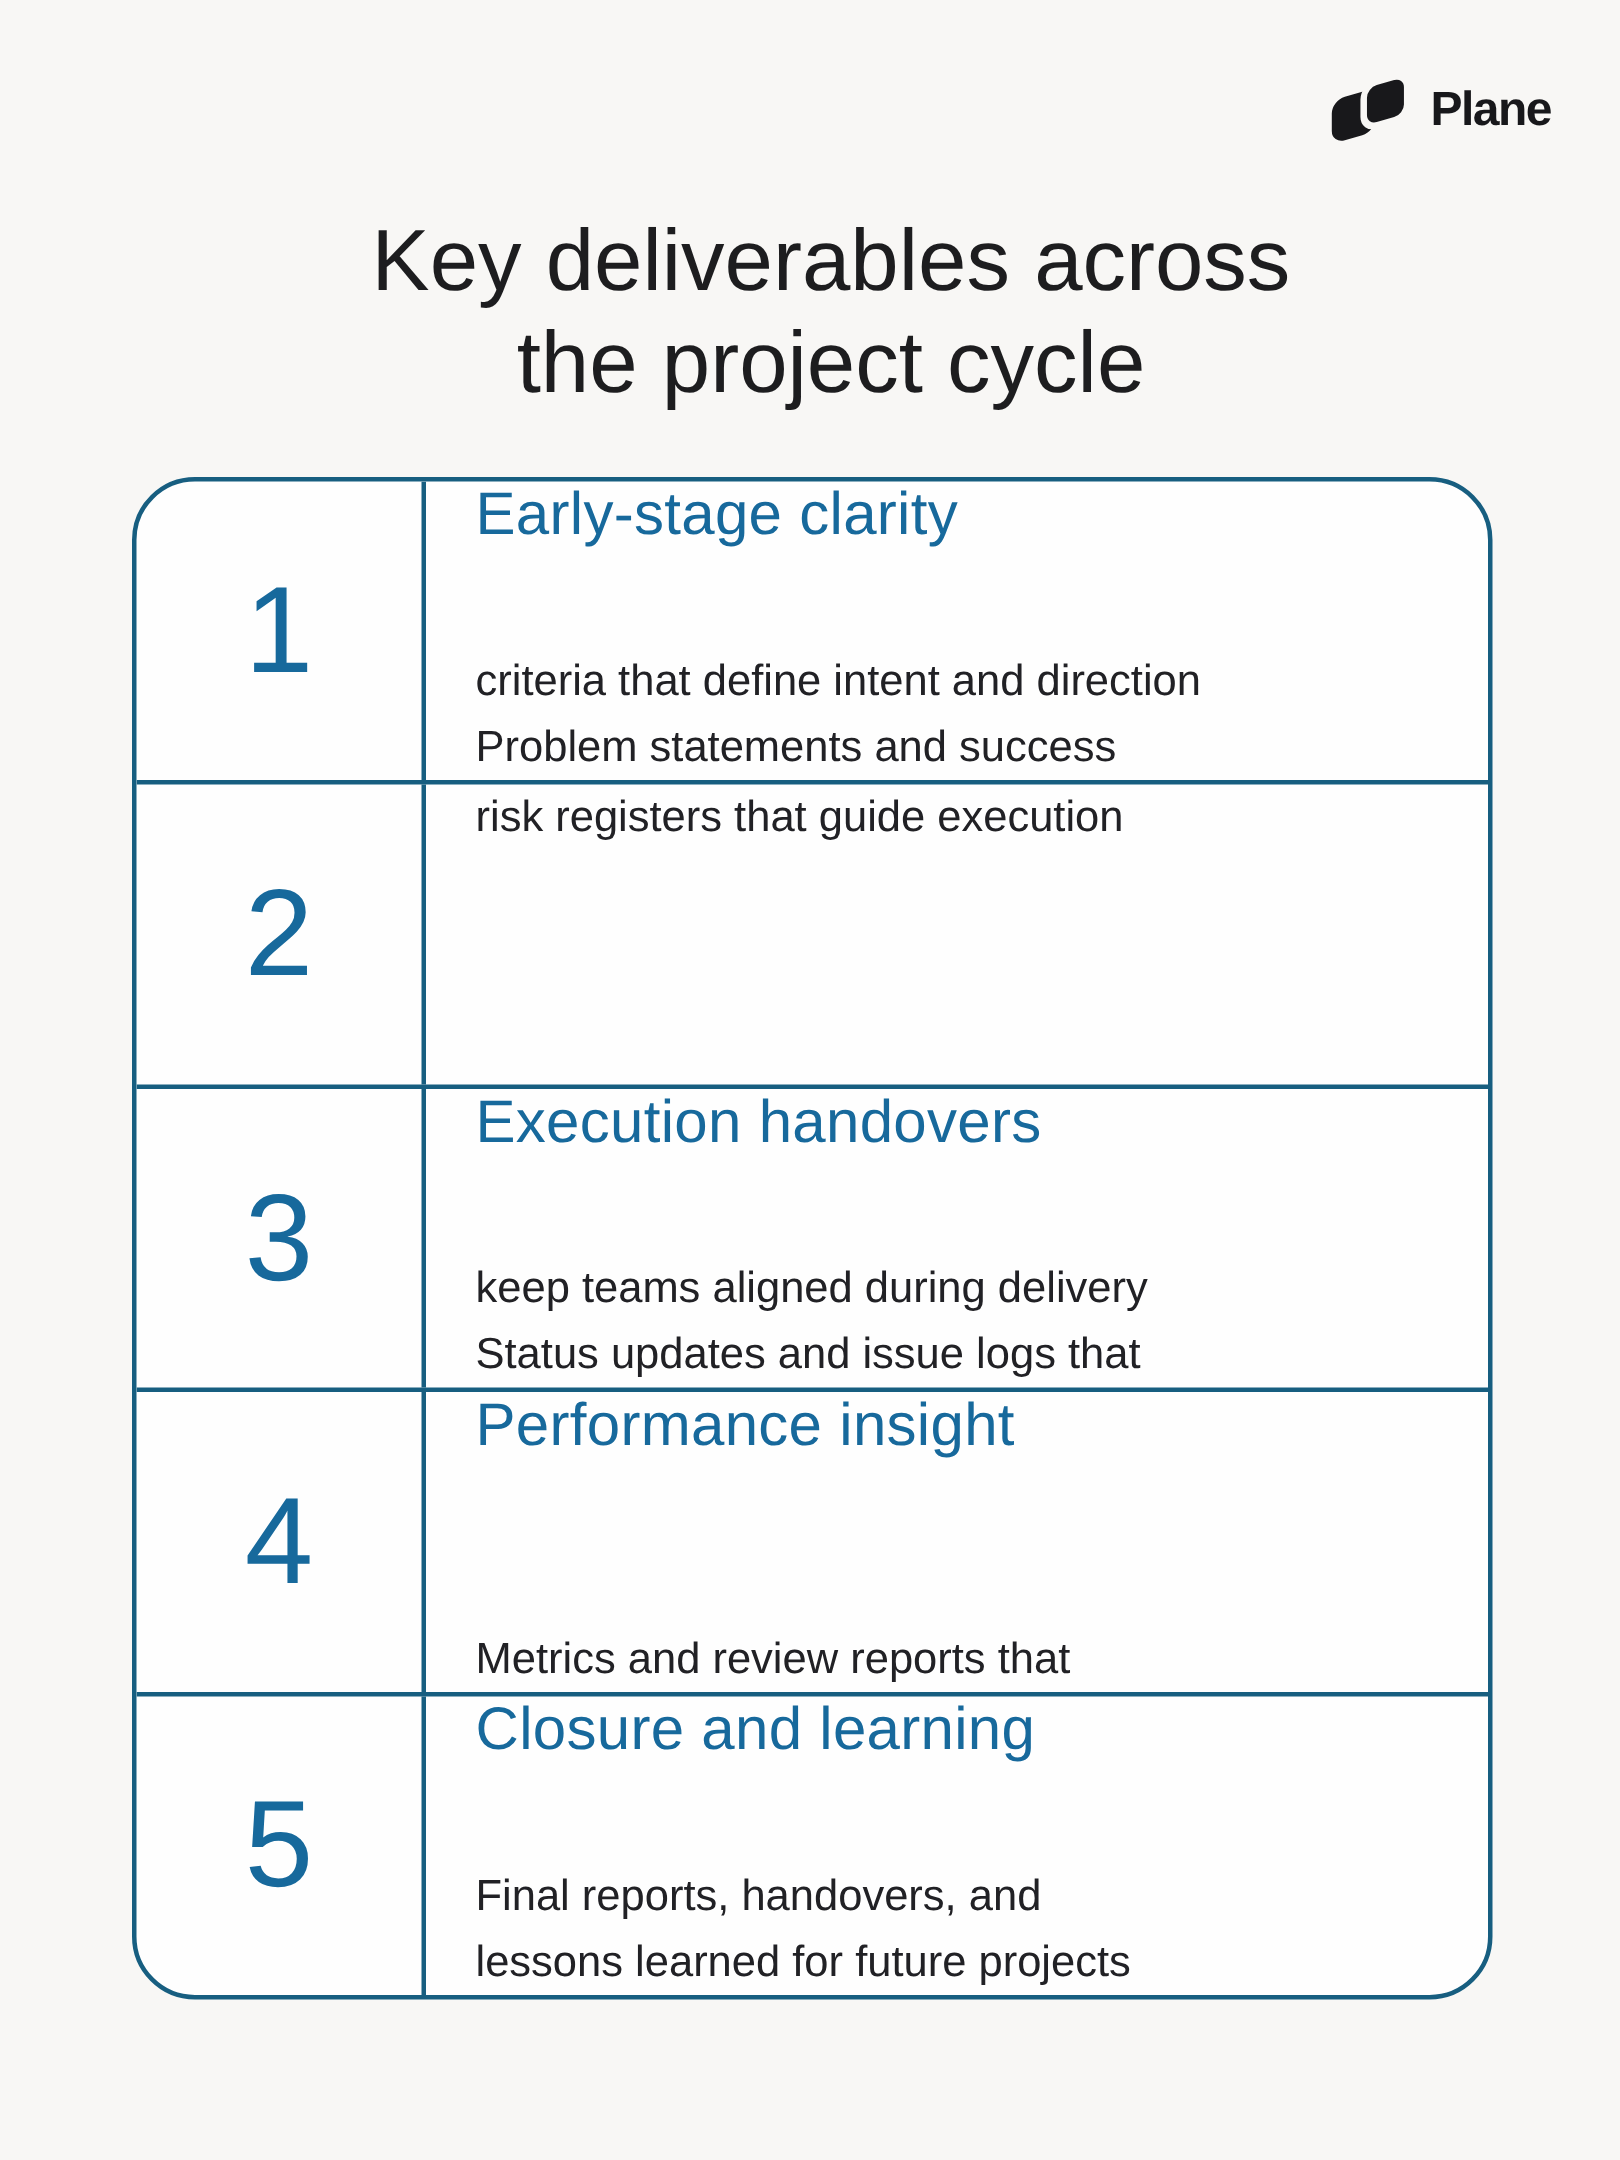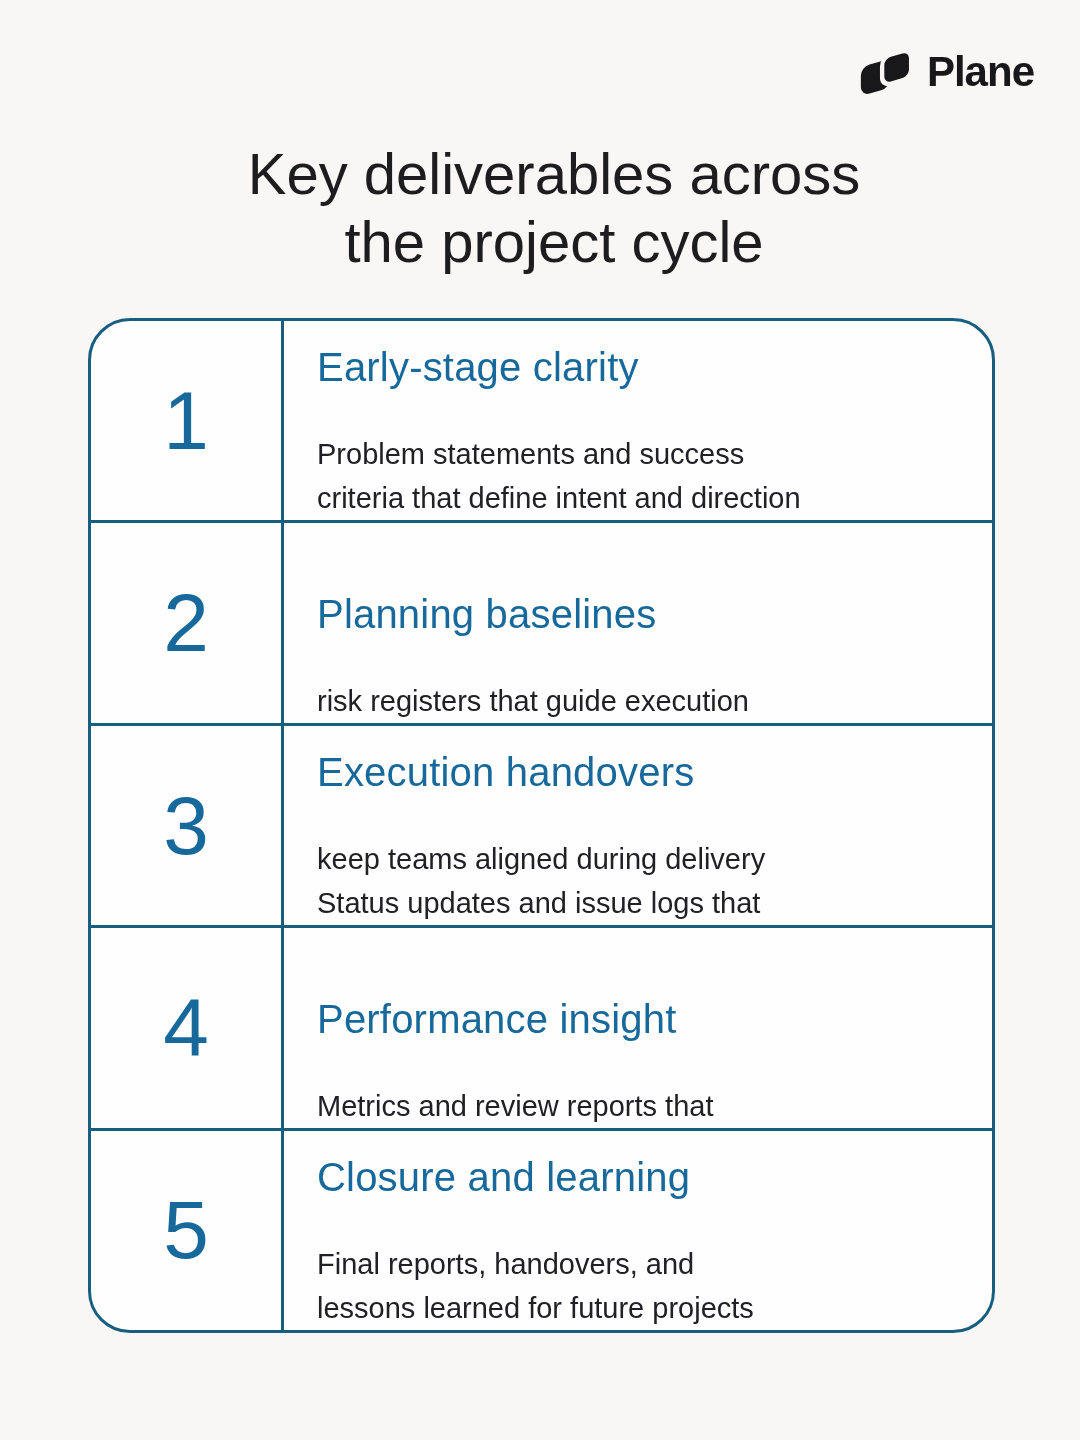--- a/index.html
+++ b/index.html
@@ -26,21 +26,21 @@
   .logo {
     position: absolute;
     top: 46px;
     right: 46px;
     display: flex;
     align-items: center;
     gap: 12px;
   }
   .logo-mark { width: 58px; height: 52px; display: block; }
   .logo-text {
-    font-size: 42px;
+    font-size: 32px;
     font-weight: 700;
     color: #18181b;
     letter-spacing: -1px;
   }
 
   
   .title {
     position: absolute;
     top: 140px;
     left: 0;
@@ -82,21 +82,21 @@
     align-items: center;
     justify-content: center;
     font-size: 82px;
     font-weight: 400;
     color: var(--accent);
   }
   .cell-content {
     flex: 1;
     display: flex;
     flex-direction: column;
-    justify-content: flex-end;
+    justify-content: space-between;
     padding: 0 28px 0 33px;
     gap: 28px;
   }
   .row-heading {
     font-size: 40px;
     font-weight: 400;
     color: var(--accent);
     margin-bottom: 14px;
     letter-spacing: 0.2px;
   }
@@ -127,30 +127,29 @@
     <div>the project cycle</div>
   </div>
 
   <div class="table">
 
     <div class="row">
       <div class="cell-number">1</div>
       <div class="cell-content">
         <div class="row-heading">Early-stage clarity</div>
         <div class="row-desc">
+          <span>criteria that define intent and direction</span>
           <span>Problem statements and success</span>
-          <span>criteria that define intent and direction</span>
         </div>
       </div>
     </div>
 
     <div class="row">
       <div class="cell-number">2</div>
       <div class="cell-content">
-        <div class="row-heading">Planning baselines</div>
         <div class="row-desc">
           <span>risk registers that guide execution</span>
         </div>
       </div>
     </div>
 
     <div class="row">
       <div class="cell-number">3</div>
       <div class="cell-content">
         <div class="row-heading">Execution handovers</div>

